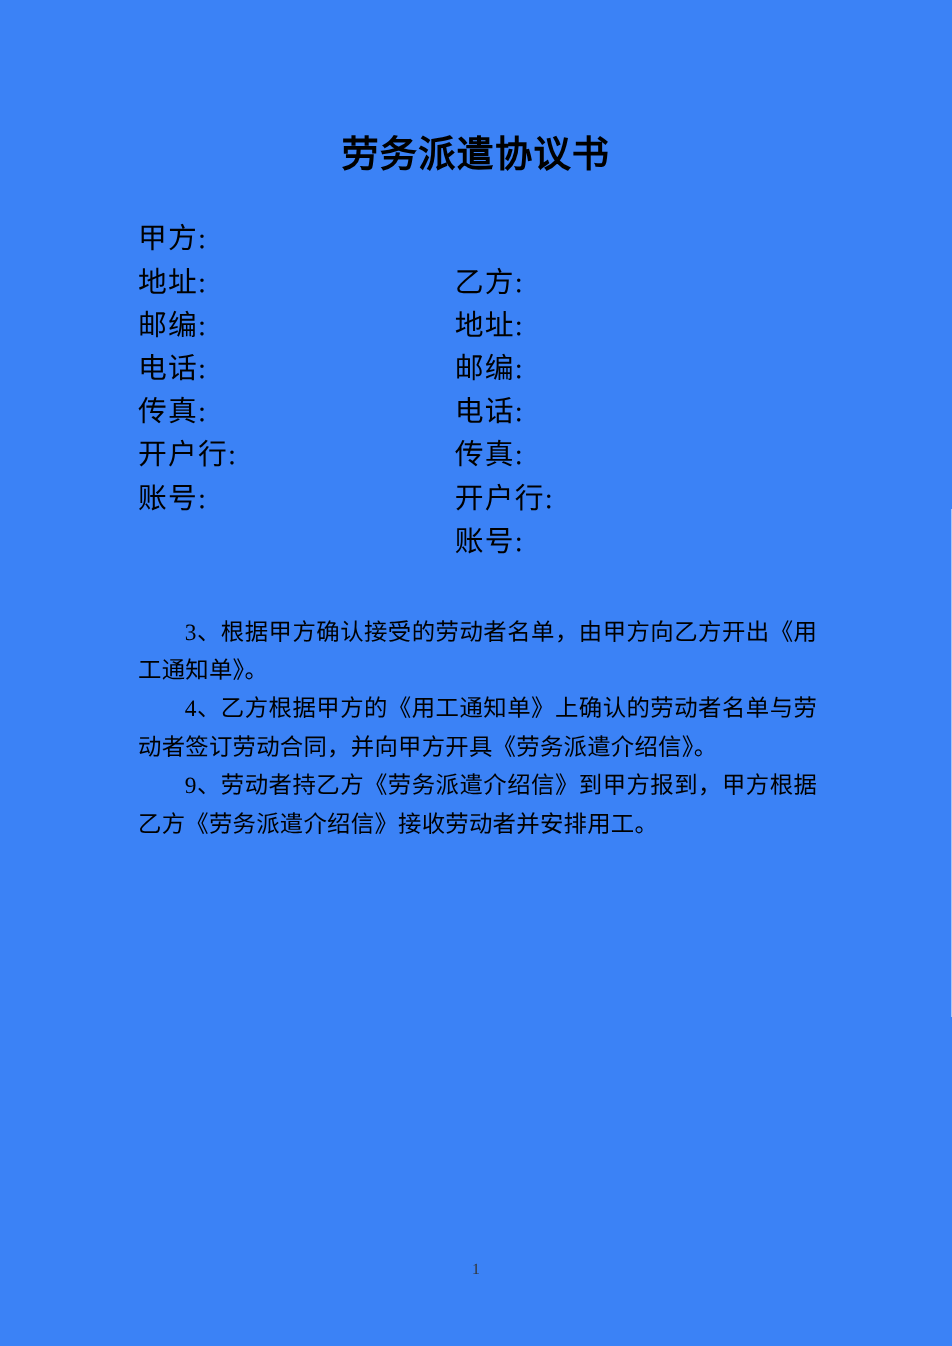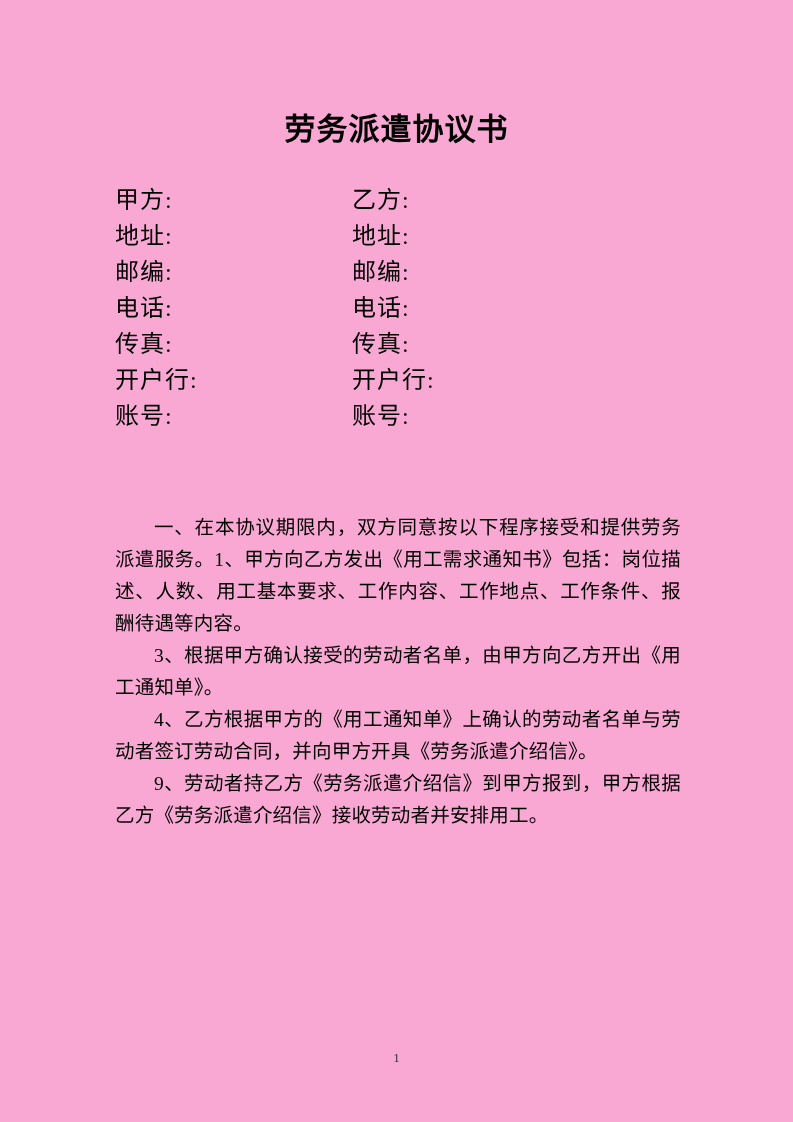--- a/index.html
+++ b/index.html
@@ -7,21 +7,21 @@
     margin: 0;
     padding: 0;
     background: #ffffff;
   }
 
   .page {
     position: relative;
     width: 793px;
     height: 1122px;
     margin: 0 auto;
-    background: #f9a8d4;
+    background: #3b82f6;
     overflow: hidden;
     box-sizing: border-box;
     color: #000000;
     font-family: "Liberation Serif", "DejaVu Serif", serif;
   }
 
   
   .doc-title {
     position: absolute;
     top: 88px;
@@ -53,21 +53,21 @@
 
   .party-cell {
     position: absolute;
     top: 0;
     white-space: nowrap;
     font-size: 24px;
     letter-spacing: 1px;
   }
 
   .party-cell.left  { left: 0px; }
-  .party-cell.right { left: 237px; }
+  .party-cell.right { left: 264px; margin-top: 36px; }
 
   
   .body-text {
     position: absolute;
     top: 512px;
     left: 115px;
     width: 566px;
   }
 
   .para {
@@ -124,21 +124,20 @@
       <span class="party-cell left">开户行:</span>
       <span class="party-cell right">开户行:</span>
     </div>
     <div class="party-row">
       <span class="party-cell left">账号:</span>
       <span class="party-cell right">账号:</span>
     </div>
   </div>
 
   <div class="body-text">
-    <p class="para">一、在本协议期限内，双方同意按以下程序接受和提供劳务派遣服务。1、甲方向乙方发出《用工需求通知书》包括：岗位描述、人数、用工基本要求、工作内容、工作地点、工作条件、报酬待遇等内容。</p>
     <p class="para">3、根据甲方确认接受的劳动者名单，由甲方向乙方开出《用工通知单》。</p>
     <p class="para">4、乙方根据甲方的《用工通知单》上确认的劳动者名单与劳动者签订劳动合同，并向甲方开具《劳务派遣介绍信》。</p>
     <p class="para">9、劳动者持乙方《劳务派遣介绍信》到甲方报到，甲方根据乙方《劳务派遣介绍信》接收劳动者并安排用工。</p>
   </div>
 
   <div class="page-number">1</div>
 
 </div>
 
 </body></html>

